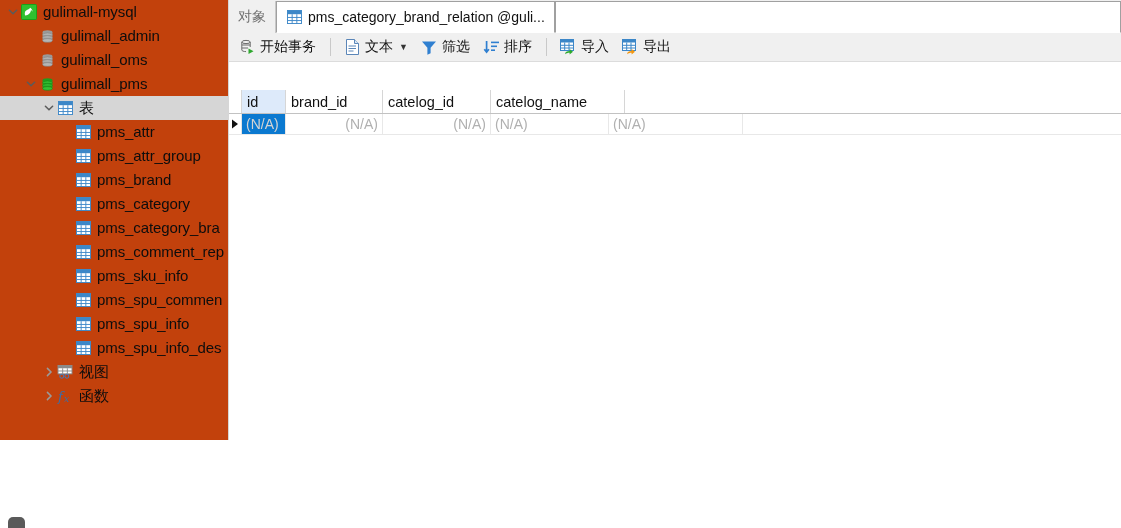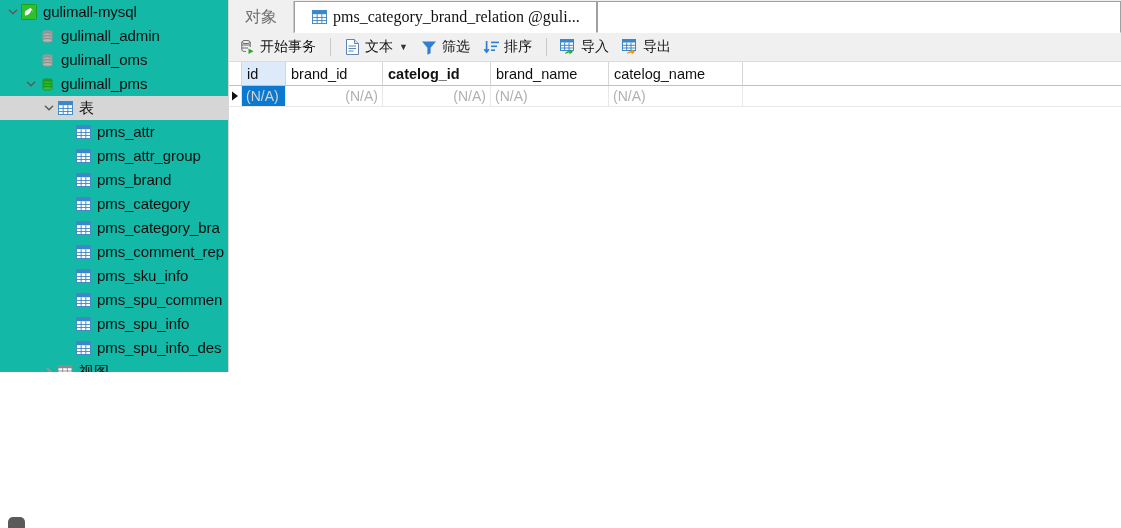--- a/index.html
+++ b/index.html
@@ -12,22 +12,22 @@
     font-family: "Liberation Sans", "DejaVu Sans", sans-serif;
     font-size: 14px;
     color: #000000;
     position: relative;
   }
   #app { position: relative; width: 1121px; height: 528px; display: flex; }
 
   
   #sidebar {
     width: 229px;
-    height: 372px;
-    background: #14b8a6;
+    height: 440px;
+    background: #c2410c;
     position: relative;
     overflow: hidden;
     flex: 0 0 229px;
     box-sizing: border-box;
     border-right: 1px solid #d6d6d6;
   }
   .tree-row {
     height: 24px;
     display: flex;
     align-items: center;
@@ -81,27 +81,26 @@
     content: "";
     position: absolute;
     left: 0; right: 0; bottom: 0;
     height: 1px;
     background: #a0a0a0;
   }
   .tab {
     height: 32px;
     display: flex;
     align-items: center;
-    padding: 0 16px;
-    font-size: 16px;
+    padding: 0 9px;
+    font-size: 14px;
     box-sizing: border-box;
     position: relative;
     z-index: 2;
     white-space: nowrap;
-    font-family: Liberation Serif, serif;
   }
   .tab.inactive {
     background: #f0f0f0;
     color: #6f6f6f;
     border-right: 1px solid #c8c8c8;
   }
   .tab.active {
     background: #ffffff;
     color: #111111;
     border: 1px solid #a0a0a0;
@@ -147,20 +146,21 @@
     margin: 0 7px;
     flex: 0 0 1px;
   }
 
   
   #grid {
     flex: 1 1 auto;
     background: #ffffff;
     position: relative;
     overflow: hidden;
+    margin-top: 28px;
   }
   .grid-header {
     display: flex;
     height: 24px;
     background: #ffffff;
     border-bottom: 1px solid #c2c2c2;
     box-sizing: border-box;
   }
   .gutter-head {
     width: 13px; flex: 0 0 13px;
@@ -673,25 +673,22 @@
 
     <div id="grid">
       <div class="grid-header" id="grid-header">
           <div class="gutter-head"></div>
           <div class="hcell sel" style="width: 44px; flex: 0 0 44px;">
             <span>id</span>
           </div>
           <div class="hcell" style="width: 97px; flex: 0 0 97px;">
             <span>brand_id</span>
           </div>
-          <div class="hcell" style="width: 108px; flex: 0 0 108px; font-weight: bold;">
+          <div class="hcell" style="width: 108px; flex: 0 0 108px;">
             <span>catelog_id</span>
-          </div>
-          <div class="hcell" style="width: 118px; flex: 0 0 118px;">
-            <span>brand_name</span>
           </div>
           <div class="hcell" style="width: 134px; flex: 0 0 134px;">
             <span>catelog_name</span>
           </div>
         </div>
       <div id="grid-body">
           <div class="grid-row">
             <div class="gutter-cell">
               <span style="display: inline-flex; align-items: center; justify-content: center; width: 10px; height: 10px;">
                 <svg width="8" height="10" viewBox="0 0 8 10">

